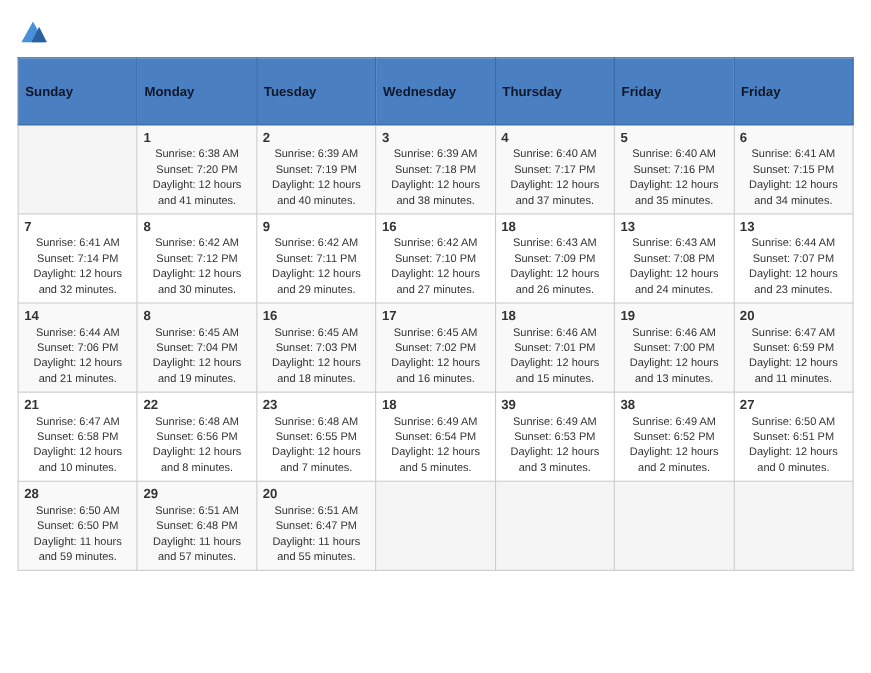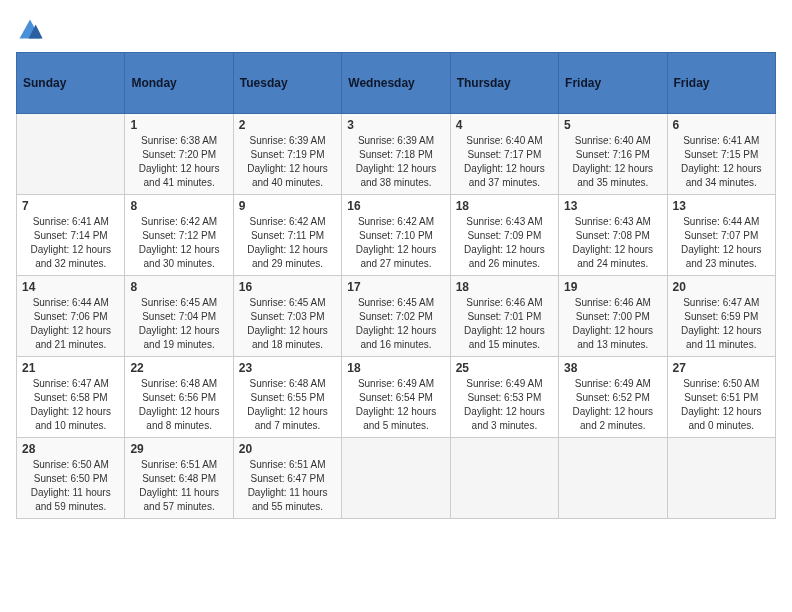--- a/index.html
+++ b/index.html
@@ -293,21 +293,21 @@
 and 7 minutes.</div>
         </td>
         <td>
           <span class="day-number">18</span>
           <div class="day-info" style="white-space: pre-line;">Sunrise: 6:49 AM
 Sunset: 6:54 PM
 Daylight: 12 hours
 and 5 minutes.</div>
         </td>
         <td>
-          <span class="day-number">25</span>
+          <span class="day-number">39</span>
           <div class="day-info" style="white-space: pre-line;">Sunrise: 6:49 AM
 Sunset: 6:53 PM
 Daylight: 12 hours
 and 3 minutes.</div>
         </td>
         <td>
           <span class="day-number">38</span>
           <div class="day-info" style="white-space: pre-line;">Sunrise: 6:49 AM
 Sunset: 6:52 PM
 Daylight: 12 hours

